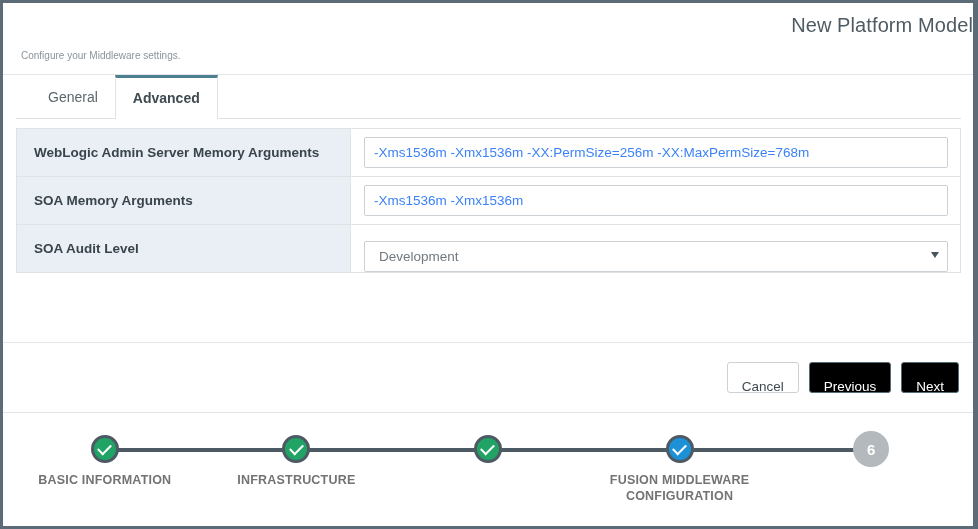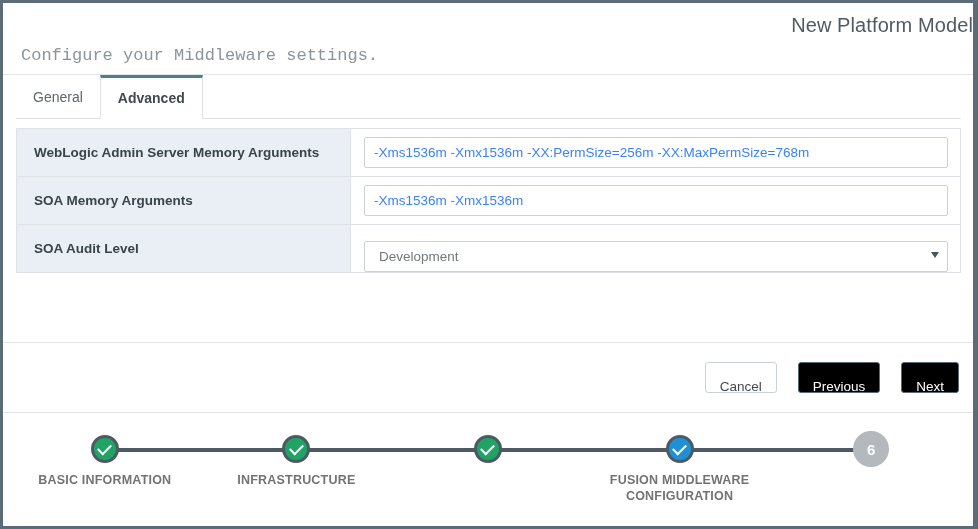--- a/index.html
+++ b/index.html
@@ -34,33 +34,32 @@
   }
   .page-title {
     font-size: 20px;
     color: #4f5b63;
     font-weight: 400;
     line-height: 28px;
     letter-spacing: .1px;
     text-align: right;
   }
   .page-subtitle {
-    font-size: 17px;
+    font-size: 10px;
     color: #8a949b;
     font-weight: 400;
     line-height: 22px;
     margin-top: 6px;
-    font-family: Liberation Mono, monospace;
   }
 
   
   .tabs {
     position: relative;
     height: 44px;
-    padding-left: 13px;
+    padding-left: 28px;
     box-sizing: border-box;
   }
   .tabs-underline {
     position: absolute;
     left: 13px;
     right: 12px;
     bottom: 0;
     height: 1px;
     background: #dfe3e6;
   }
@@ -183,21 +182,21 @@
     padding-right: 14px;
     box-sizing: border-box;
   }
   .btn {
     font-family: "Liberation Sans", sans-serif;
     font-size: 13.5px;
     border-radius: 3px;
     padding: 8px 14px;
     height: 31px;
     line-height: 31px;
-    margin-left: 21px;
+    margin-left: 10px;
     cursor: pointer;
     box-sizing: border-box;
     border: 1px solid transparent;
     white-space: nowrap;
   }
   .btn-secondary {
     background: #ffffff;
     color: #3f4a51;
     border: 1px solid #ccd1d6;
   }

